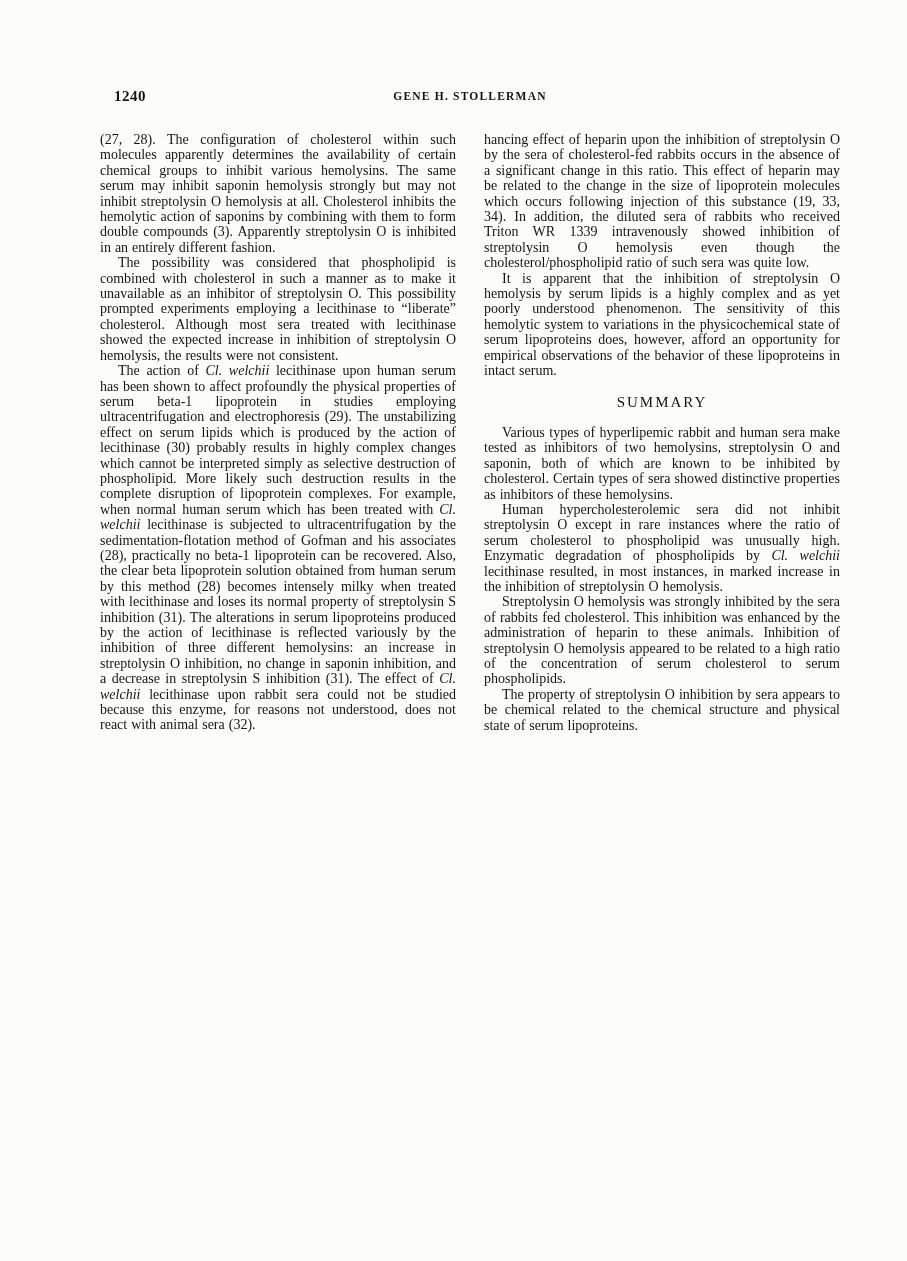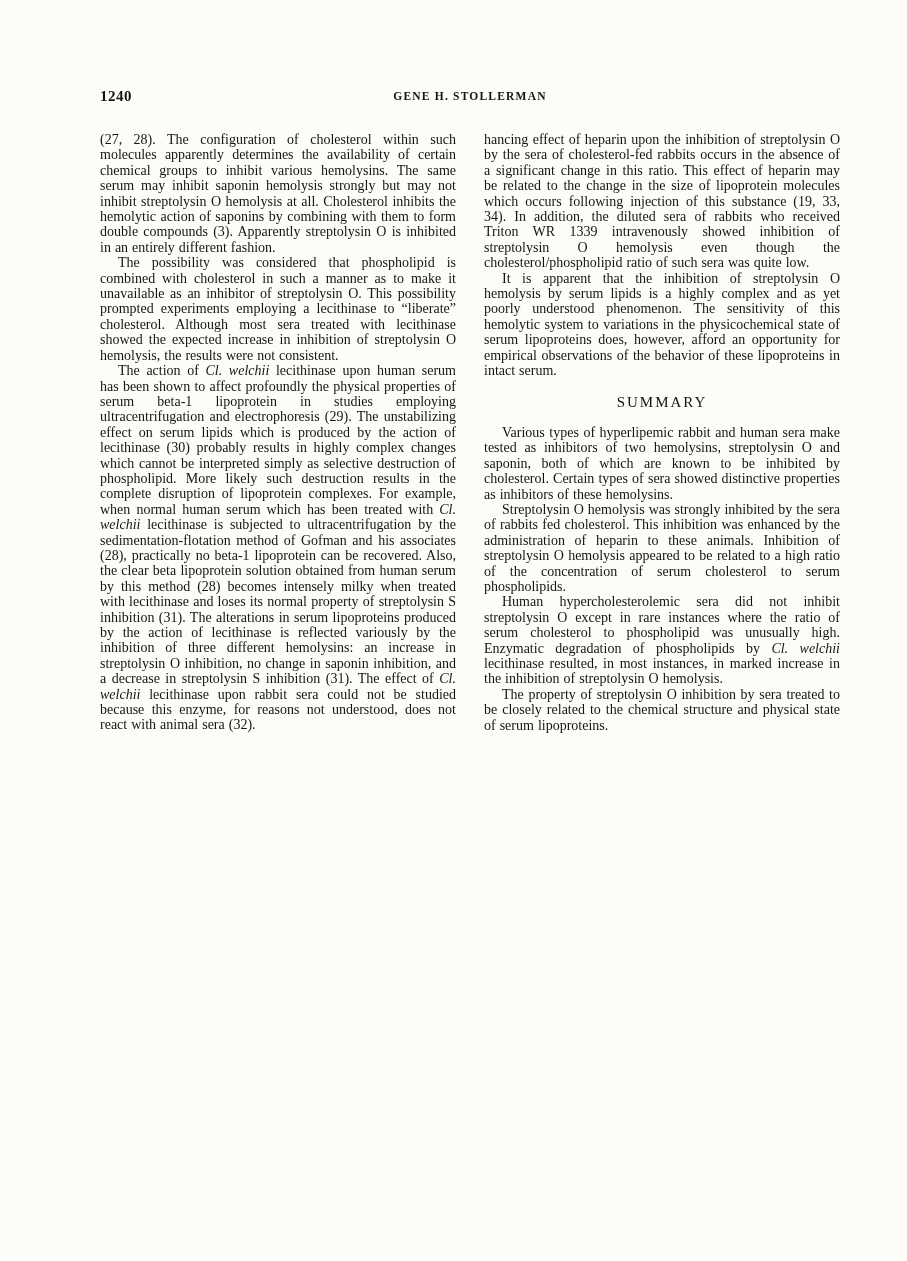--- a/index.html
+++ b/index.html
@@ -19,21 +19,21 @@
     padding: 88px 67px 40px 100px;
     overflow: hidden;
   }
   .page-header {
     position: relative;
     height: 22px;
     margin-bottom: 22px;
   }
   .page-number {
     position: absolute;
-    left: 0;
+    left: 14px;
     top: 0;
     font-size: 15px;
     font-weight: bold;
     letter-spacing: 0.5px;
   }
   .running-head {
     position: absolute;
     left: 0;
     right: 0;
     top: 2px;
@@ -87,19 +87,19 @@
       <p>The action of <i>Cl. welchii</i> lecithinase upon human serum has been shown to affect profoundly the physical properties of serum beta-1 lipoprotein in studies employing ultracentrifugation and electrophoresis (29).  The unstabilizing effect on serum lipids which is produced by the action of lecithinase (30) probably results in highly complex changes which cannot be interpreted simply as selective destruction of phospholipid.  More likely such destruction results in the complete disruption of lipoprotein complexes.  For example, when normal human serum which has been treated with <i>Cl. welchii</i> lecithinase is subjected to ultracentrifugation by the sedimentation-flotation method of Gofman and his associates (28), practically no beta-1 lipoprotein can be recovered.  Also, the clear beta lipoprotein solution obtained from human serum by this method (28) becomes intensely milky when treated with lecithinase and loses its normal property of streptolysin S inhibition (31).  The alterations in serum lipoproteins produced by the action of lecithinase is reflected variously by the inhibition of three different hemolysins: an increase in streptolysin O inhibition, no change in saponin inhibition, and a decrease in streptolysin S inhibition (31).  The effect of <i>Cl. welchii</i> lecithinase upon rabbit sera could not be studied because this enzyme, for reasons not understood, does not react with animal sera (32).</p>
     </div>
 
     <div class="col">
       <p class="noindent">hancing effect of heparin upon the inhibition of streptolysin O by the sera of cholesterol-fed rabbits occurs in the absence of a significant change in this ratio.  This effect of heparin may be related to the change in the size of lipoprotein molecules which occurs following injection of this substance (19, 33, 34).  In addition, the diluted sera of rabbits who received Triton WR 1339 intravenously showed inhibition of streptolysin O hemolysis even though the cholesterol/phospholipid ratio of such sera was quite low.</p>
       <p>It is apparent that the inhibition of streptolysin O hemolysis by serum lipids is a highly complex and as yet poorly understood phenomenon.  The sensitivity of this hemolytic system to variations in the physicochemical state of serum lipoproteins does, however, afford an opportunity for empirical observations of the behavior of these lipoproteins in intact serum.</p>
 
       <h2 class="section-heading">SUMMARY</h2>
 
       <p>Various types of hyperlipemic rabbit and human sera make tested as inhibitors of two hemolysins, streptolysin O and saponin, both of which are known to be inhibited by cholesterol.  Certain types of sera showed distinctive properties as inhibitors of these hemolysins.</p>
+      <p>Human hypercholesterolemic sera did not inhibit streptolysin O except in rare instances where the ratio of serum cholesterol to phospholipid was unusually high.  Enzymatic degradation of phospholipids by <i>Cl. welchii</i> lecithinase resulted, in most instances, in marked increase in the inhibition of streptolysin O hemolysis.</p>
       <p>Streptolysin O hemolysis was strongly inhibited by the sera of rabbits fed cholesterol.  This inhibition was enhanced by the administration of heparin to these animals.  Inhibition of streptolysin O hemolysis appeared to be related to a high ratio of the concentration of serum cholesterol to serum phospholipids.</p>
-      <p>Human hypercholesterolemic sera did not inhibit streptolysin O except in rare instances where the ratio of serum cholesterol to phospholipid was unusually high.  Enzymatic degradation of phospholipids by <i>Cl. welchii</i> lecithinase resulted, in most instances, in marked increase in the inhibition of streptolysin O hemolysis.</p>
-      <p>The property of streptolysin O inhibition by sera treated to be closely related to the chemical structure and physical state of serum lipoproteins.</p>
+      <p>The property of streptolysin O inhibition by sera appears to be chemical related to the chemical structure and physical state of serum lipoproteins.</p>
     </div>
 
   </div>
 </div>
 
 </body></html>

